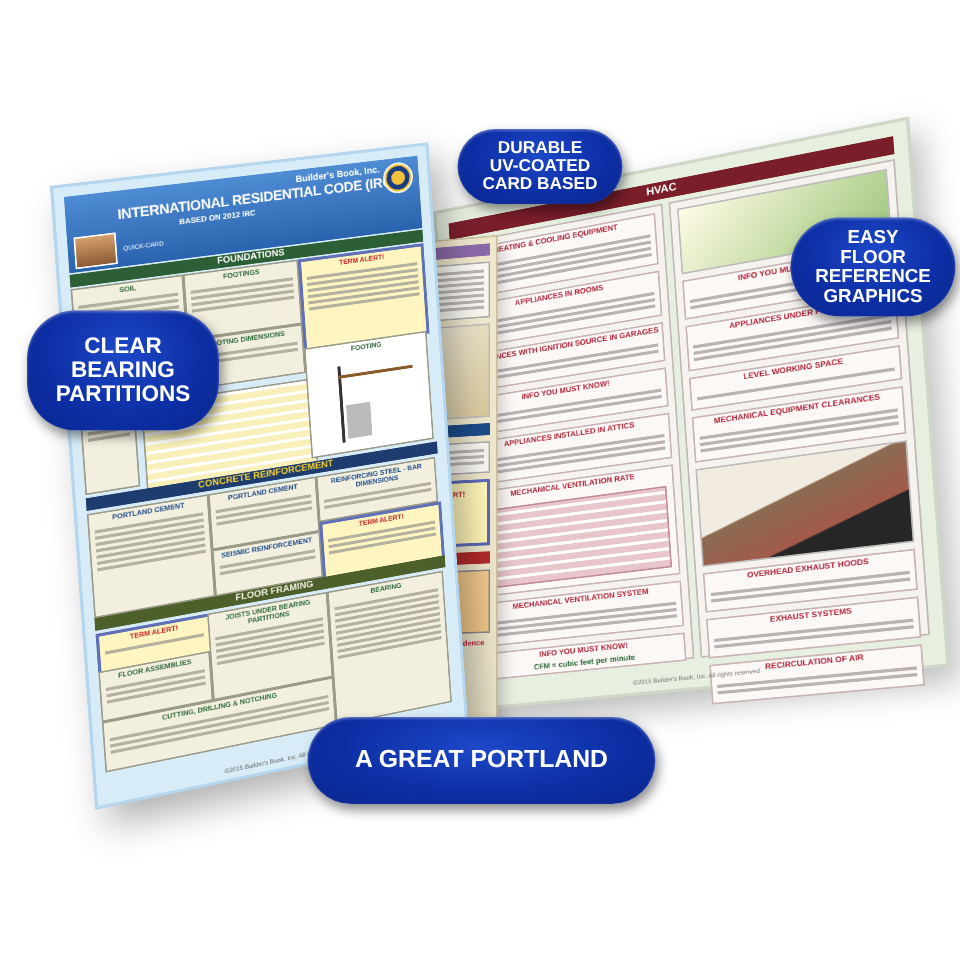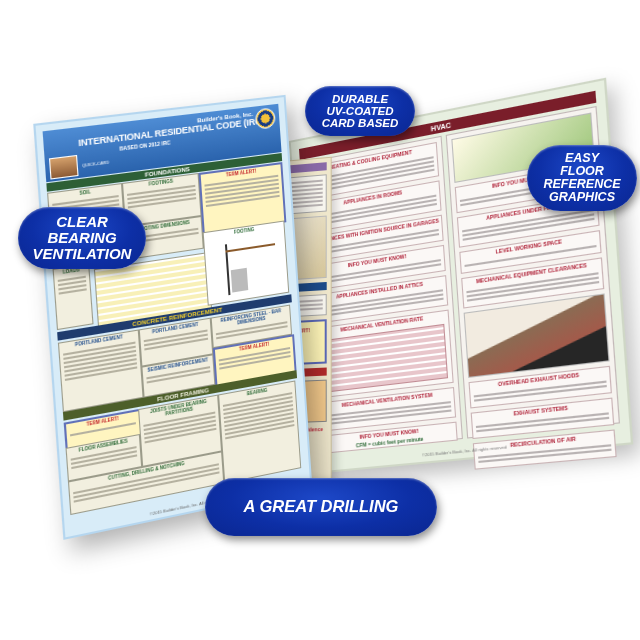--- a/index.html
+++ b/index.html
@@ -74,23 +74,23 @@
   .fig-line { position:absolute; background:#333; }
 
   
   .pill {
     position:absolute; background:radial-gradient(ellipse at 50% 35%, #1d48c8 0%, #0d2fa6 55%, #0a2690 100%);
     color:#fff; font-weight:bold; text-align:center; border-radius:40px;
     box-shadow: 2px 4px 8px rgba(0,0,0,0.45), inset 0 1px 2px rgba(255,255,255,0.35);
     display:flex; flex-direction:column; justify-content:center; align-items:center;
     line-height:1.05;
   }
-  .pill span { display:block;font-style:italic; }
+  .pill span { display:block; }
   .p-durable { left:305px; top:86px; width:110px; height:50px; font-size:11.5px; }
-  .p-clear { left:18px; top:207px; width:128px; height:62px; font-size:15px; border-radius:32px; }
+  .p-clear { left:18px; top:207px; width:128px; height:80px; font-size:15px; border-radius:32px; }
   .p-easy { left:527px; top:145px; width:110px; height:66px; font-size:12.5px; border-radius:34px; }
   .p-reason { left:490px; top:345px; width:130px; height:52px; font-size:14px; border-radius:28px; }
   .p-great { left:205px; top:478px; width:232px; height:58px; font-size:16.5px; border-radius:30px; }
 </style>
 </head>
 <body>
 
 <div class="stage">
 
   <div class="card-right">
@@ -405,24 +405,24 @@
   </div>
 
   <div class="pill p-durable">
     <span>DURABLE</span>
     <span>UV-COATED</span>
     <span>CARD BASED</span>
   </div>
   <div class="pill p-clear">
     <span>CLEAR</span>
     <span>BEARING</span>
-    <span>VENTILATION</span>
+    <span>PARTITIONS</span>
   </div>
   <div class="pill p-easy">
     <span>EASY</span>
     <span>FLOOR</span>
     <span>REFERENCE</span>
     <span>GRAPHICS</span>
   </div>
   <div class="pill p-great">
-    <span>A GREAT DRILLING</span>
+    <span>A GREAT PORTLAND</span>
   </div>
 </div>
 
 </body></html>

